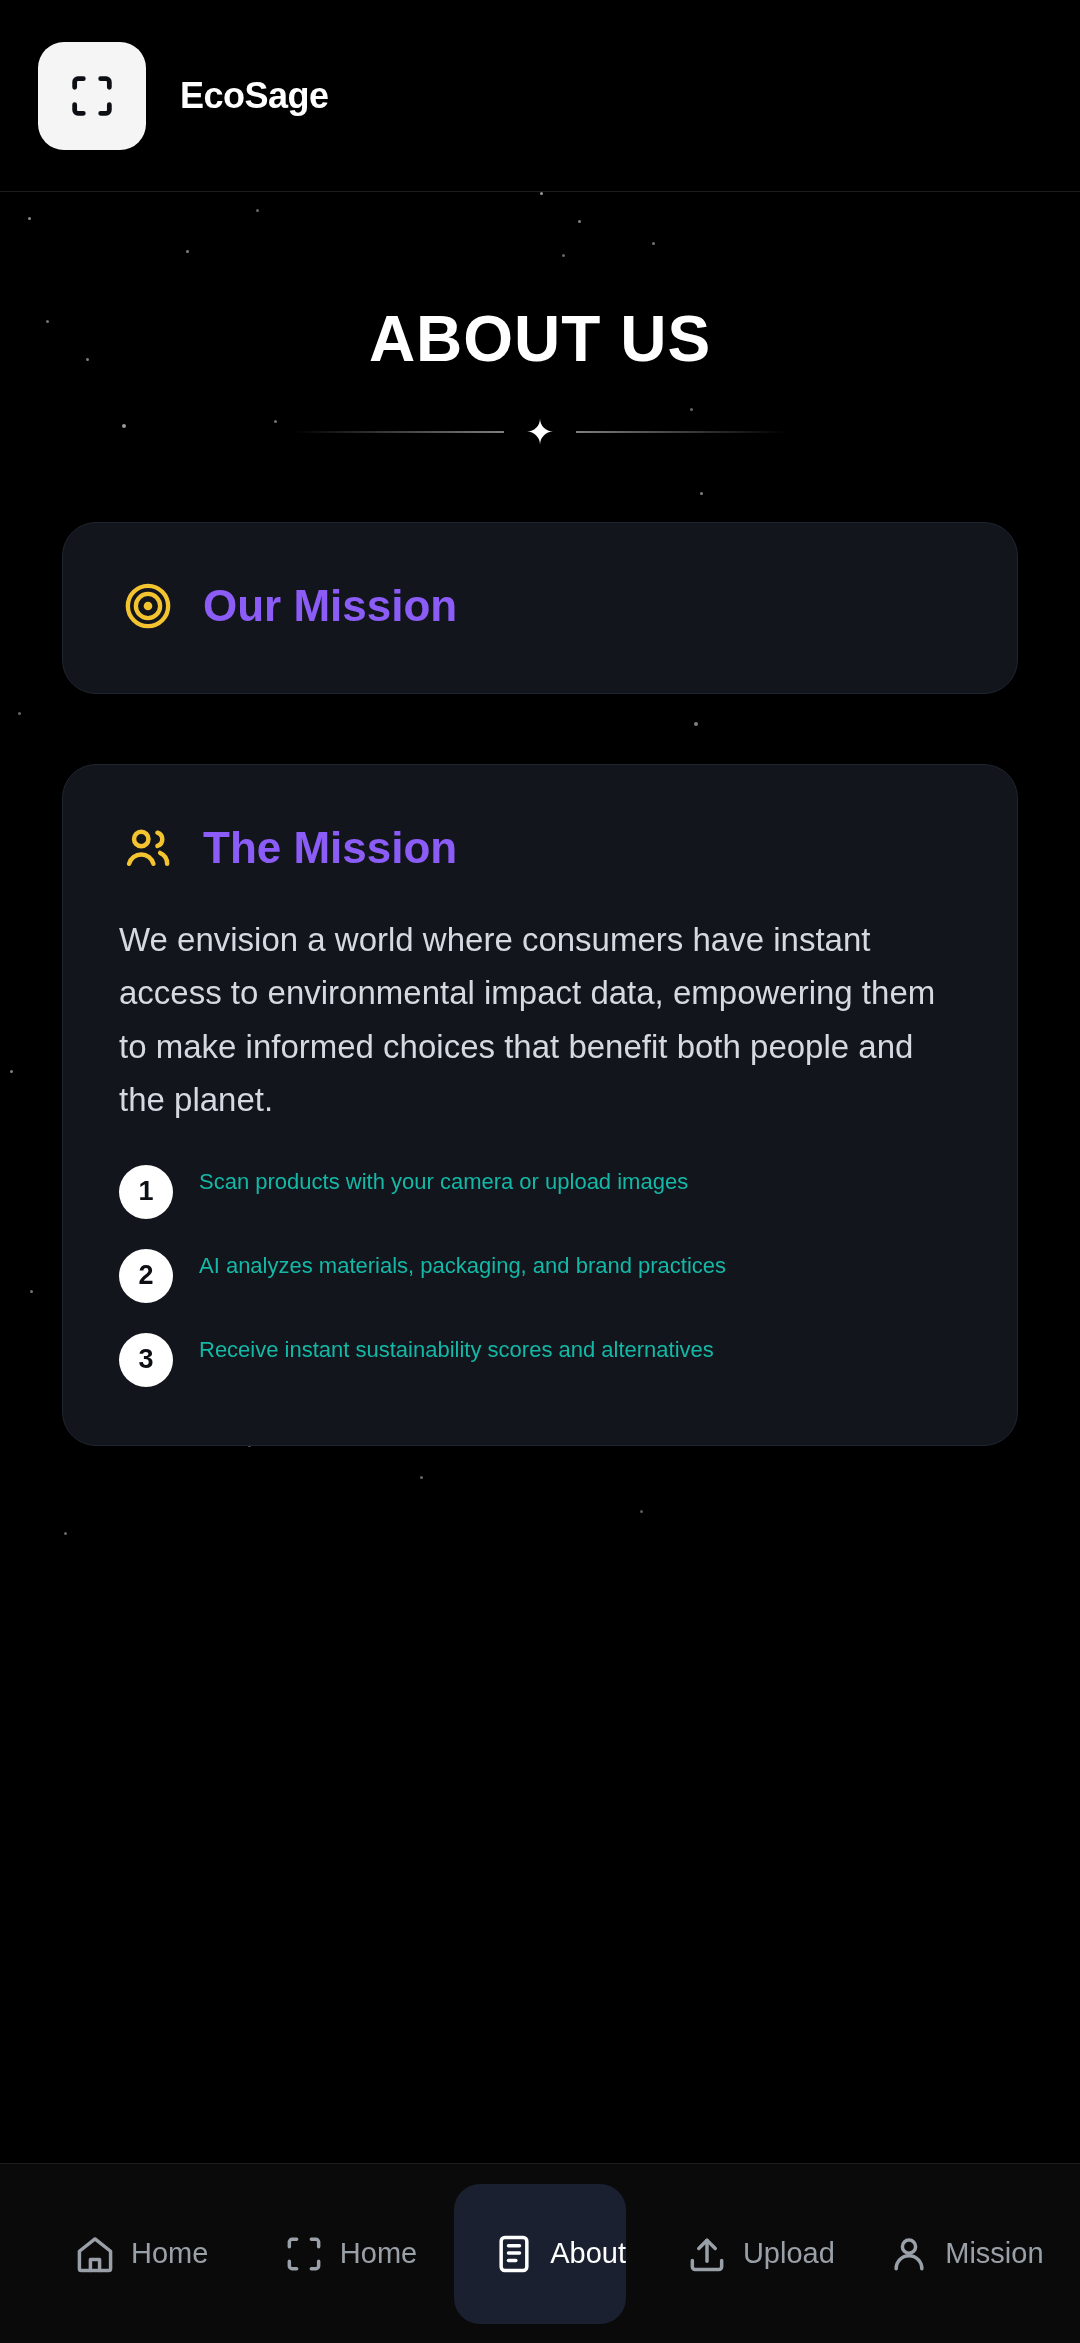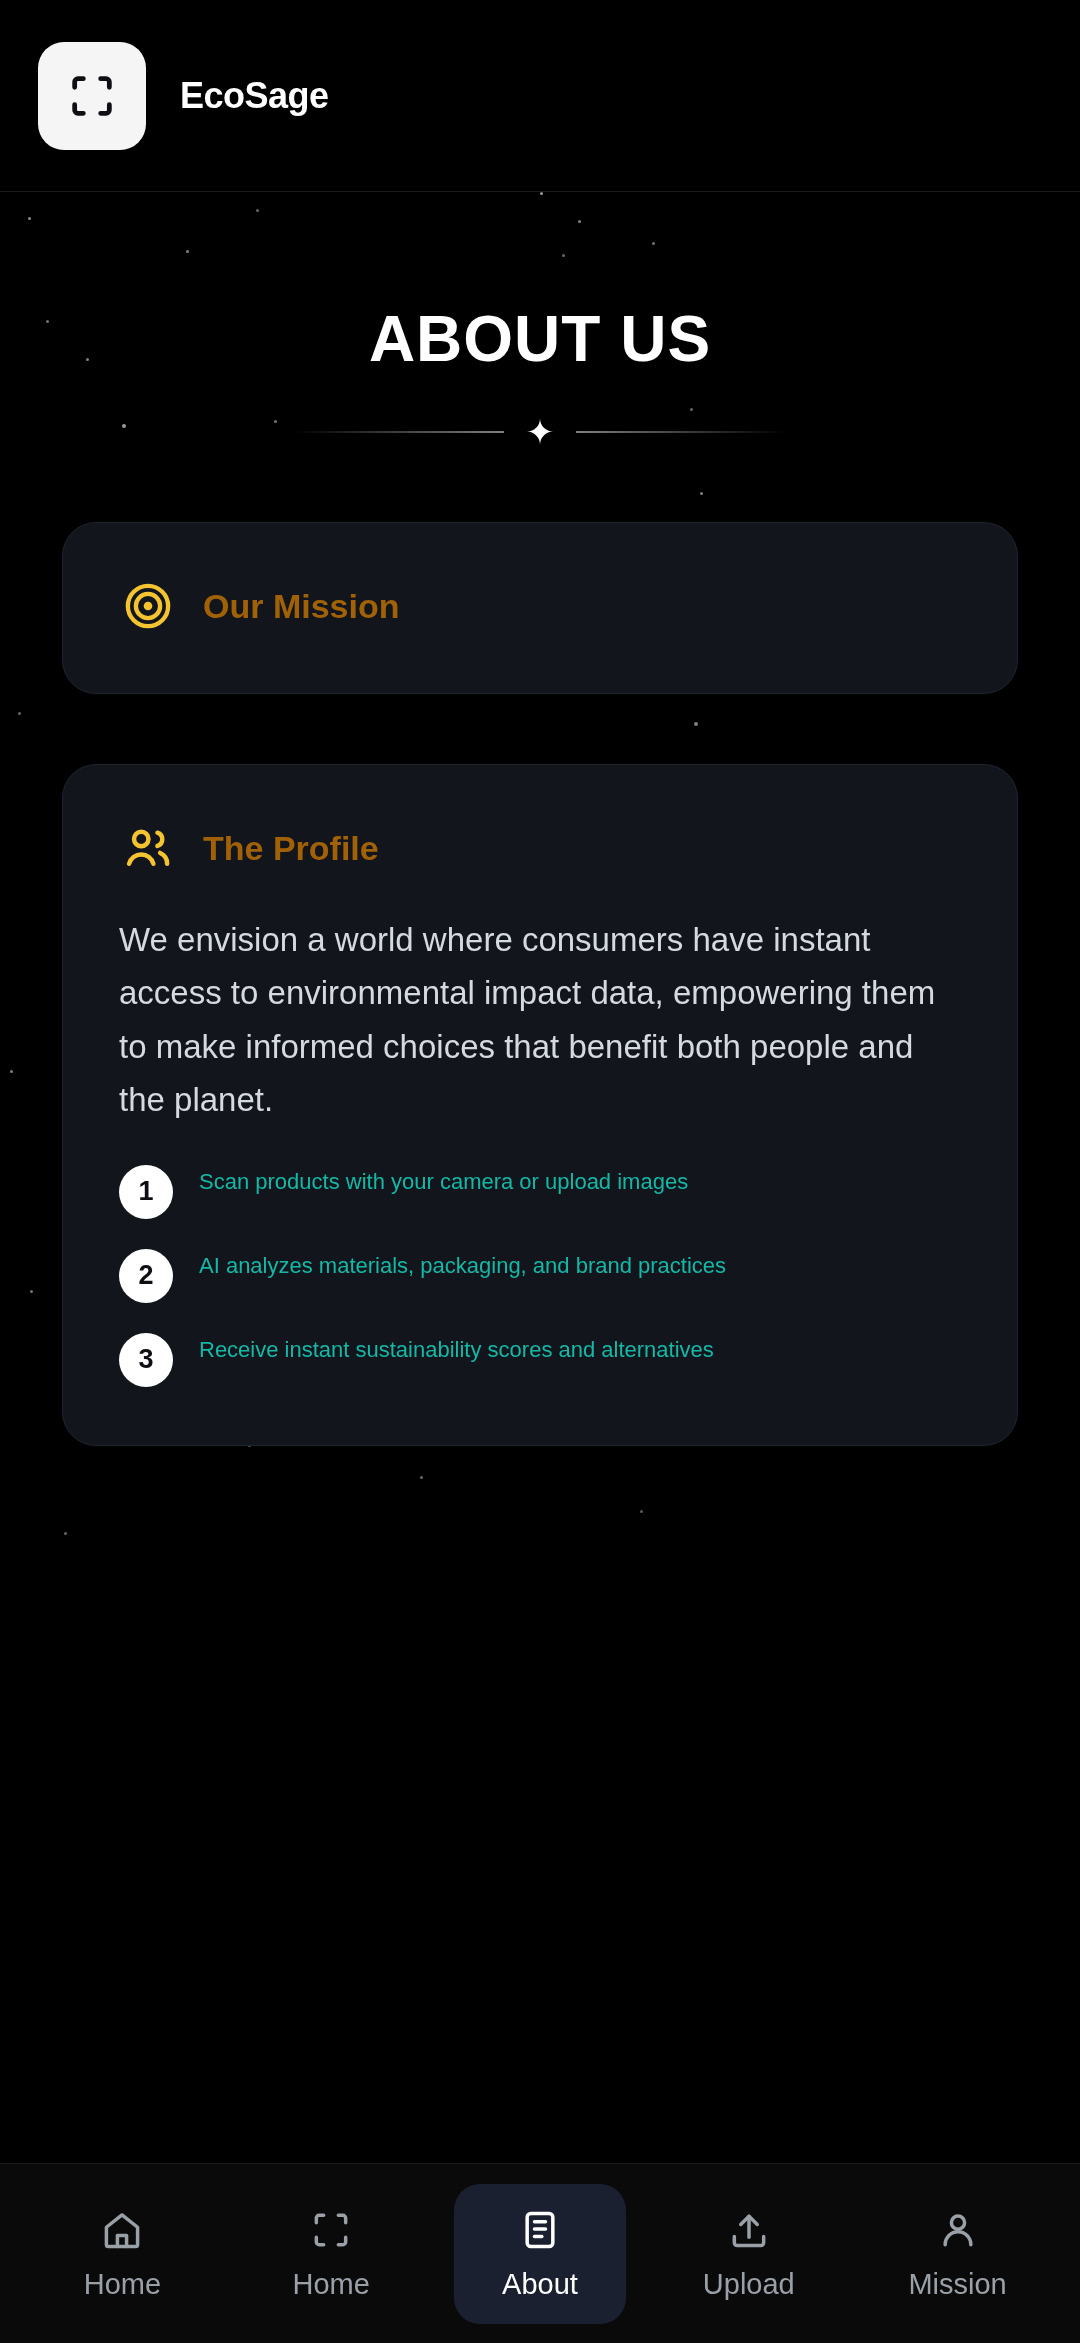--- a/index.html
+++ b/index.html
@@ -123,23 +123,23 @@
   }
   .card-icon {
     width: 58px;
     height: 58px;
     flex: 0 0 58px;
     display: flex;
     align-items: center;
     justify-content: center;
   }
   .card-title {
-    font-size: 34px;
+    font-size: 44px;
     font-weight: bold;
-    color: #a16207;
+    color: #8b5cf6;
   }
   .card-body {
     margin-top: 36px;
     font-size: 33px;
     line-height: 1.62;
     color: #d5d9e0;
   }
 
   .steps { margin-top: 34px; }
   .step {
@@ -180,23 +180,23 @@
     justify-content: space-around;
     padding: 0 18px;
     position: relative;
     z-index: 5;
   }
   .nav-item {
     width: 172px;
     height: 140px;
     border-radius: 26px;
     display: flex;
-    flex-direction: column;
-    align-items: center;
-    justify-content: center;
+    flex-direction: row;
+    align-items: center;
+    justify-content: flex-end;
     gap: 14px;
     color: #9aa0a8;
   }
   .nav-item.active {
     background: #1a2030;
     color: #ffffff;
   }
   .nav-label { font-size: 29px; }
   .nav-icon { height: 48px; display: flex; align-items: center; justify-content: center; }
 </style>
@@ -283,21 +283,21 @@
     <div class="card">
       <div class="card-head">
         <span class="card-icon">
           <svg width="54" height="54" viewBox="0 0 24 24" fill="none" stroke="#f4c430" stroke-width="2" stroke-linecap="round" stroke-linejoin="round">
             <circle cx="9" cy="8" r="3.2"></circle>
             <path d="M3.6 19a5.6 5.6 0 0 1 10.8 0"></path>
             <path d="M16.2 5.2a3.1 3.1 0 0 1 0 5.9"></path>
             <path d="M17.4 14.2a5.2 5.2 0 0 1 3.1 4.8"></path>
           </svg>
         </span>
-        <div class="card-title">The Profile</div>
+        <div class="card-title">The Mission</div>
       </div>
       <div class="card-body">We envision a world where consumers have instant access to environmental impact data, empowering them to make informed choices that benefit both people and the planet.</div>
 
       <div class="steps">
         <div class="step">
           <div class="step-num">1</div>
           <div class="step-text">Scan products with your camera or upload images</div>
         </div>
         <div class="step">
           <div class="step-num">2</div>

